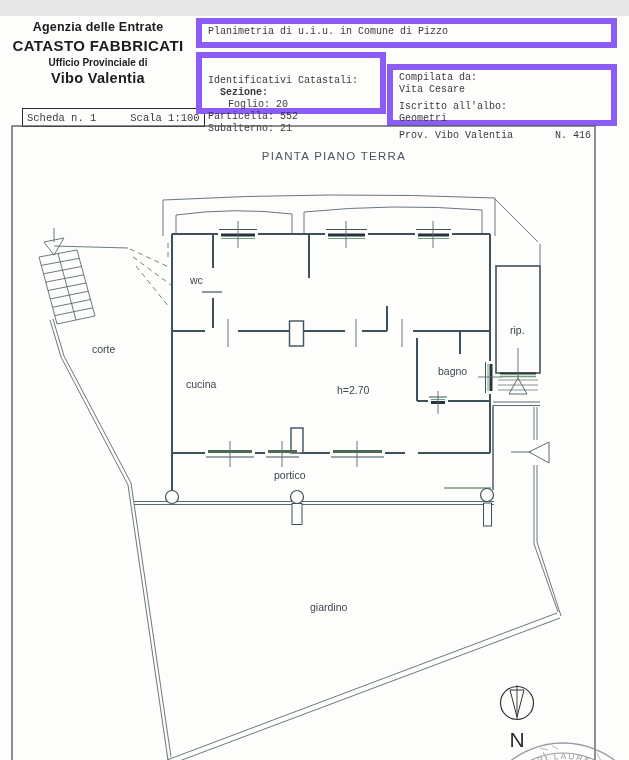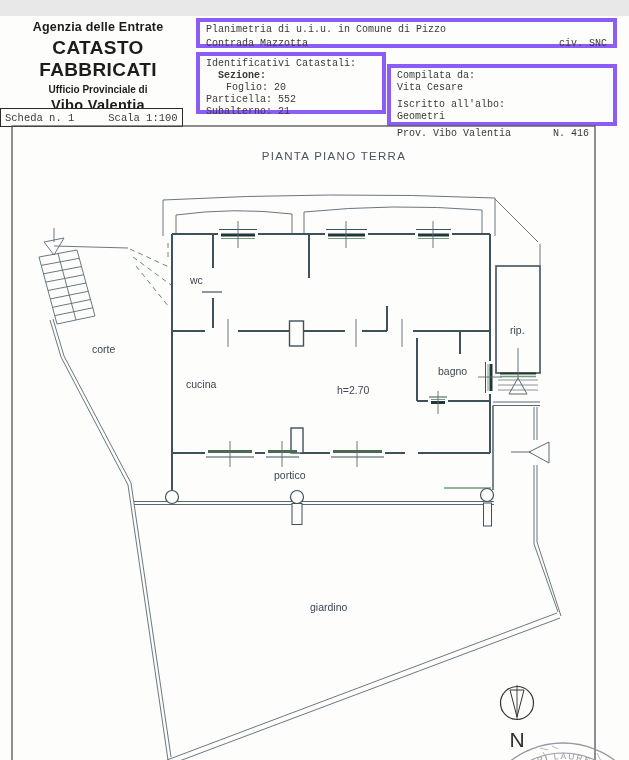--- a/index.html
+++ b/index.html
@@ -4,35 +4,35 @@
 <style>
   html,body{margin:0;padding:0;background:#e8e8e8;}
   .page{
     position:relative;width:629px;height:760px;margin:16px auto;
     background:#fdfdfb;overflow:hidden;
     font-family:"Liberation Sans",sans-serif;color:#222;
   }
   
   .agency{position:absolute;left:0;top:4px;width:196px;text-align:center;color:#1c1c1c;}
   .agency .l1{font-size:12.5px;font-weight:bold;letter-spacing:.2px;}
-  .agency .l2{font-size:19px;font-weight:bold;margin-top:3px;letter-spacing:.4px;}
+  .agency .l2{font-size:15px;font-weight:bold;margin-top:3px;letter-spacing:.4px;}
   .agency .l3{font-size:10px;font-weight:bold;margin-top:3px;}
   .agency .l4{font-size:14.5px;font-weight:bold;margin-top:2px;letter-spacing:.3px;}
   .mono{font-family:"Liberation Mono",monospace;color:#3a3a3a;}
   .scheda-box{
-    position:absolute;left:0;top:92px;width:181px;height:17px;
+    position:absolute;left:22px;top:92px;width:181px;height:17px;
     border:1.5px solid #2a2a2a;display:flex;align-items:center;
     font-size:10.5px;background:#fdfdfb;
   }
   .scheda-box .s1{margin-left:4px;}
   .scheda-box .s2{margin-left:34px;}
-  .hbox{position:absolute;border:4px solid #8b5cf6;background:#fdfdfb;font-size:10px;line-height:12px;}
+  .hbox{position:absolute;border:6px solid #8b5cf6;background:#fdfdfb;font-size:10px;line-height:12px;}
   .loc-box{left:196px;top:2px;width:421px;height:30px;padding:2px 6px;box-sizing:border-box;}
   .loc-row{display:flex;justify-content:space-between;margin-top:2px;}
-  .cat-box{left:196px;top:36px;width:190px;height:62px;padding:2px 6px;box-sizing:border-box;}
+  .cat-box{left:196px;top:36px;width:190px;height:62px;padding:17px 6px;box-sizing:border-box;}
   .cat-box div{white-space:pre;}
   .ind1{padding-left:12px;font-weight:bold;}
   .ind2{padding-left:20px;}
   .comp-box{left:387px;top:48px;width:230px;height:62px;padding:2px 6px;box-sizing:border-box;}
   .gap{height:5px;}
   .comp-row{display:flex;}
   .comp-row .num{margin-left:42px;}
   
   svg{position:absolute;left:0;top:0;}
   svg text{font-family:"Liberation Sans",sans-serif;fill:#3d4750;}
@@ -54,24 +54,20 @@
     <div class="l4">Vibo Valentia</div>
   </div>
 
   <div class="scheda-box mono">
     <span class="s1">Scheda n. 1</span>
     <span class="s2">Scala 1:100</span>
   </div>
 
   <div class="hbox loc-box mono">
     <div>Planimetria di u.i.u. in Comune di Pizzo</div>
-    <div class="loc-row">
-      <span>Contrada Mazzotta</span>
-      <span>civ. SNC</span>
-    </div>
   </div>
 
   <div class="hbox cat-box mono">
     <div>Identificativi Catastali:</div>
     <div class="ind1">Sezione:</div>
     <div class="ind2">Foglio: 20</div>
     <div>Particella: 552</div>
     <div>Subalterno: 21</div>
   </div>
 

